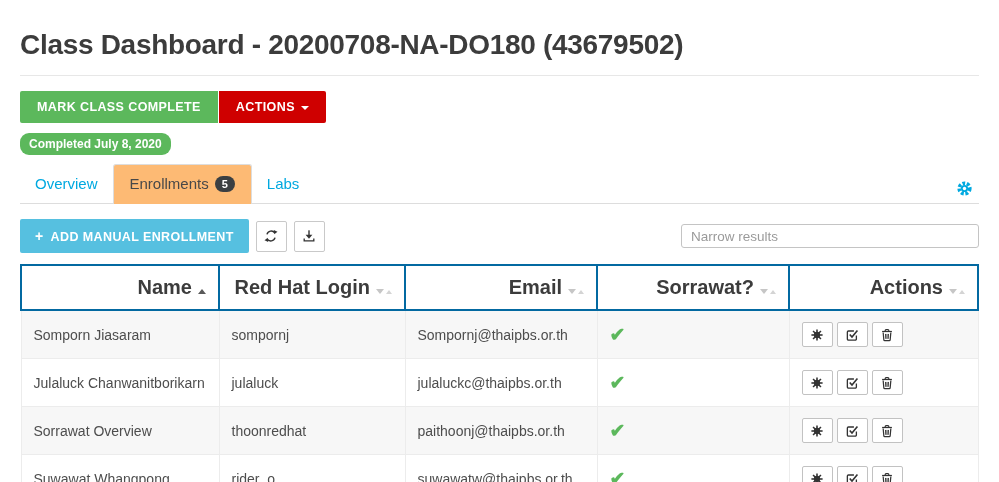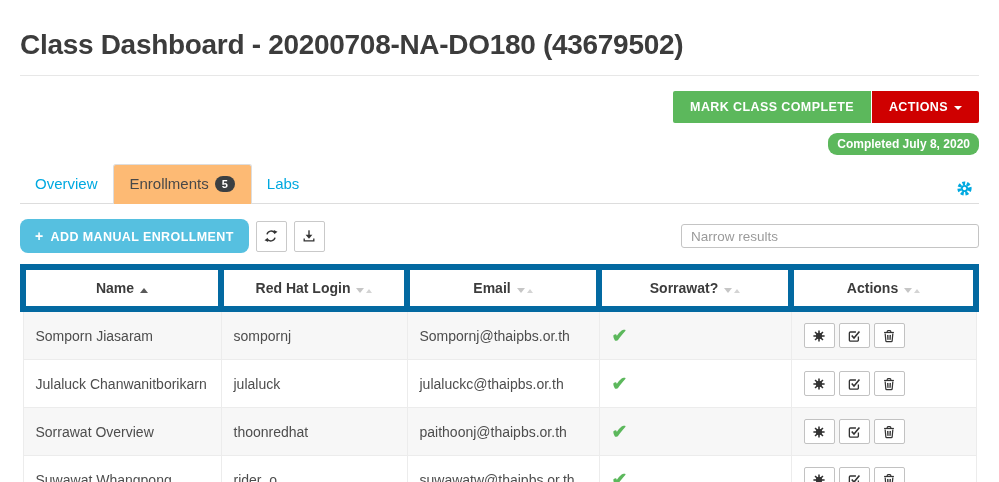--- a/index.html
+++ b/index.html
@@ -9,21 +9,21 @@
     background: #ffffff;
     color: #363636;
   }
   .page { padding: 0 20px; }
 
   
   .title-bar { padding: 13px 0 14px; border-bottom: 1px solid #e7e7e7; }
   .page-title { font-size: 28px; font-weight: 700; color: #3c3c3c; letter-spacing: -0.3px; margin-top: 16px; }
 
   
-  .header-actions { display: flex; flex-direction: column; align-items: flex-end; padding-top: 15px; }
+  .header-actions { display: flex; flex-direction: column; align-items: flex-start; padding-top: 15px; }
   .btn-row { display: flex; }
   .btn { border: none; cursor: pointer; font-family: "Liberation Sans", sans-serif;
          font-weight: 700; font-size: 12.5px; letter-spacing: 0.4px; color: #fff;
          padding: 9px 17px; border-radius: 2px; }
   .btn-green { background: #5cb85c; border-radius: 2px 0 0 2px; }
   .btn-red { background: #cf0000; border-radius: 0 2px 2px 0; margin-left: 1px; }
   .caret-down { display: inline-block; width: 0; height: 0; margin-left: 6px;
                 border-left: 4px solid transparent; border-right: 4px solid transparent;
                 border-top: 4px solid #fff; vertical-align: middle; }
   .completed-badge { margin-top: 10px; background: #5cb85c; color: #fff; font-weight: 700;
@@ -36,36 +36,36 @@
   .tab.active { background: #fdba74; color: #484848; border: 1px solid #dddddd; border-bottom: none;
                 border-radius: 3px 3px 0 0; margin-bottom: -1px; padding: 10px 16px 12px; }
   .tab-badge { display: inline-block; background: #3b3f42; color: #fff; font-size: 11px; font-weight: 700;
                border-radius: 9px; padding: 2px 7px; margin-left: 6px; vertical-align: 1px; }
   .tabs-spacer { flex: 1; }
   .gear-btn { padding: 8px 6px 6px; cursor: pointer; background: transparent; border: none; }
 
   
   .toolbar { display: flex; align-items: center; margin-top: 15px; }
   .btn-add { background: #56c0e0; color: #fff; font-weight: 700; font-size: 12.5px; letter-spacing: 0.4px;
-             border: none; border-radius: 8px; padding: 9px 15px; cursor: pointer;
+             border: none; border-radius: 2px; padding: 9px 15px; cursor: pointer;
              font-family: "Liberation Sans", sans-serif; }
   .plus-glyph { font-size: 14px; font-weight: 700; margin-right: 7px; }
   .icon-btn { width: 31px; height: 31px; margin-left: 7px; background: #fff; border: 1px solid #c9c9c9;
               border-radius: 2px; cursor: pointer; display: inline-flex; align-items: center;
               justify-content: center; }
   .toolbar-spacer { flex: 1; }
   .search-input { width: 298px; height: 24px; border: 1px solid #c4c4c4; border-radius: 3px;
                   font-family: "Liberation Sans", sans-serif; font-size: 13.5px; color: #444;
                   padding: 0 9px; outline: none; }
   .search-input::placeholder { color: #9a9a9a; }
 
   
   table { width: 100%; border-collapse: collapse; margin-top: 11px; border: 1px solid #e3e3e3; }
-  th { text-align: center; font-size: 14px; font-weight: 700; color: #3c3c3c;
-       padding: 10px 12px; border: 6px solid #0369a1; background: #fff; white-space: nowrap; cursor: pointer; }
+  th { text-align: right; font-size: 20px; font-weight: 700; color: #3c3c3c;
+       padding: 10px 12px; border: 2px solid #0369a1; background: #fff; white-space: nowrap; cursor: pointer; }
   td { font-size: 14px; color: #4d4d4d; padding: 11px 12px; border: 1px solid #ececec; background: #fff; }
   tbody tr:nth-child(odd) td { background: #f7f7f7; }
   tbody tr:last-child td { padding-bottom: 30px; }
   col.c-name { width: 198px; } col.c-login { width: 186px; } col.c-email { width: 192px; }
   col.c-att { width: 192px; } col.c-act { width: auto; }
 
   .sort-asc { display: inline-block; width: 0; height: 0; margin-left: 6px;
               border-left: 4px solid transparent; border-right: 4px solid transparent;
               border-bottom: 5px solid #5a5a5a; }
   .sort-pair { margin-left: 6px; white-space: nowrap; }

